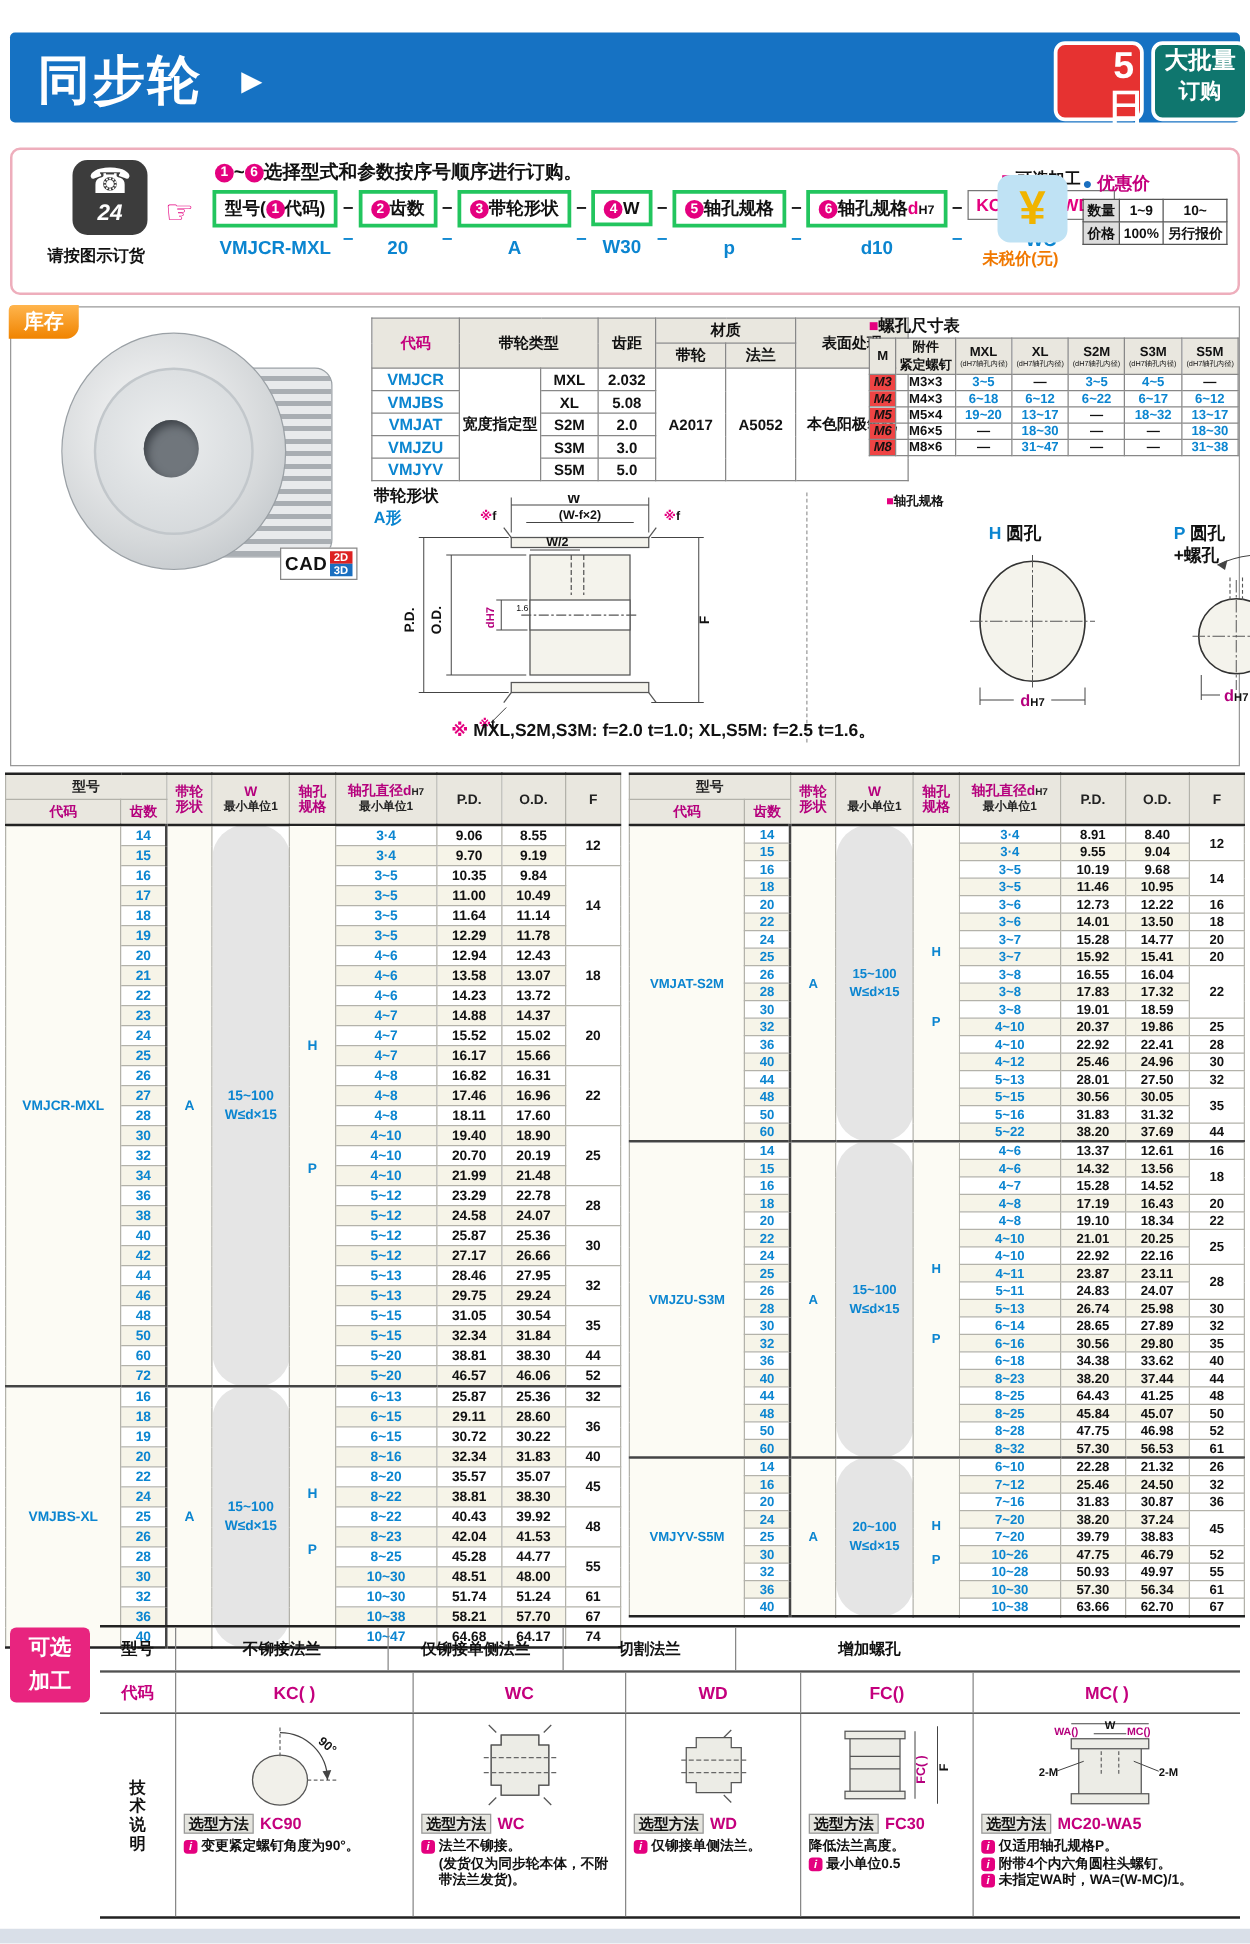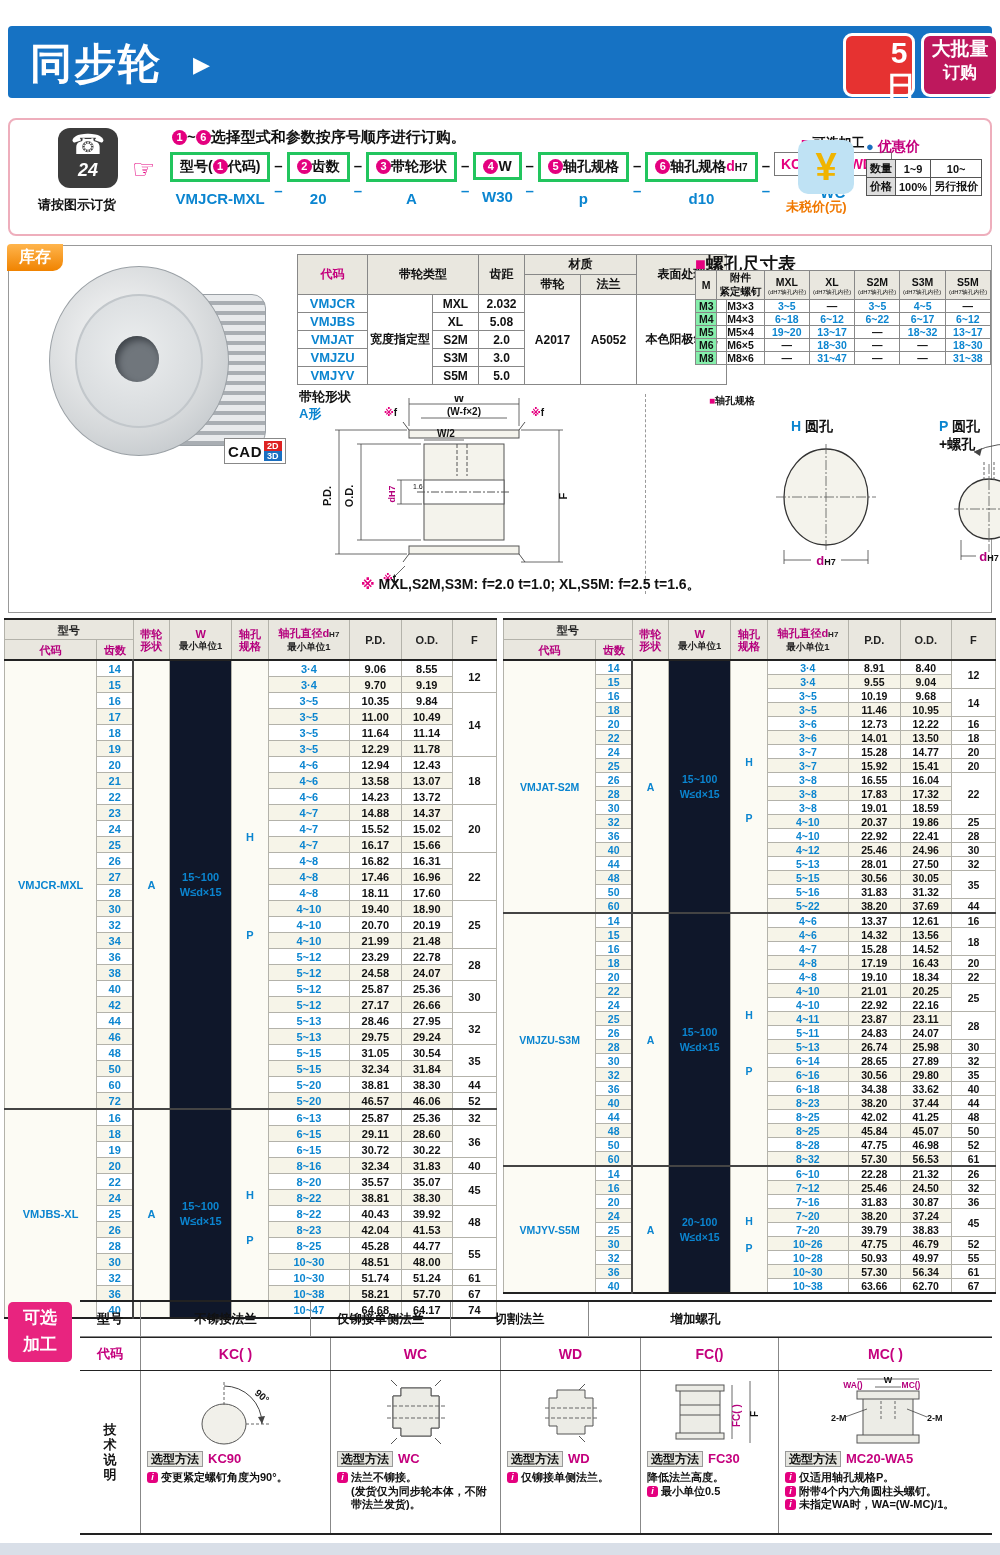--- a/index.html
+++ b/index.html
@@ -5,21 +5,21 @@
   html,body{margin:0;padding:0;background:#fff;}
   .page{position:relative;width:1000px;height:1555px;background:#fff;overflow:hidden;
         font-family:"Liberation Sans","DejaVu Sans",sans-serif;color:#111;}
   
   .hdr{position:absolute;left:8px;top:26px;width:984px;height:72px;background:#1672c3;border-radius:4px;}
   .hdr-title{position:absolute;left:22px;top:10px;color:#fff;font-size:42px;font-weight:bold;letter-spacing:2px;}
   .hdr-arrow{position:absolute;left:185px;top:26px;color:#fff;font-size:22px;font-weight:bold;}
   .hdr-sub{position:absolute;left:210px;top:18px;color:#fff;font-size:27px;font-weight:bold;letter-spacing:0px;}
   .badge{position:absolute;top:7px;height:58px;border:3px solid #fff;border-radius:9px;color:#fff;text-align:center;}
   .badge-ship{left:835px;width:66px;background:#e63231;}
-  .badge-bulk{left:913px;width:72px;background:#be185d;}
+  .badge-bulk{left:913px;width:72px;background:#0f766e;}
   .badge-ship .big{font-size:30px;font-weight:bold;line-height:34px;padding-left:40px;}
   .badge-ship .small{font-size:14px;font-weight:bold;line-height:14px;}
   .badge-bulk .l1{font-size:19px;font-weight:bold;line-height:26px;}
   .badge-bulk .l2{font-size:17px;font-weight:bold;line-height:22px;}
   
   .order{position:absolute;left:8px;top:118px;width:980px;height:114px;border:2px solid #eeaebc;border-radius:8px;background:#fff;}
   .phone{position:absolute;left:48px;top:8px;width:60px;height:60px;background:#3c3c3c;border-radius:12px;color:#fff;text-align:center;}
   .phone .glyph{font-size:28px;line-height:34px;}
   .phone .n24{font-size:18px;font-weight:bold;font-style:italic;line-height:16px;}
   .phone-cap{position:absolute;left:28px;top:76px;font-size:13px;font-weight:bold;}
@@ -65,29 +65,29 @@
   .cad .d2{background:#d22;color:#fff;font-size:9px;font-weight:bold;padding:0 3px;}
   .cad .d3{background:#1a6fc0;color:#fff;font-size:9px;font-weight:bold;padding:0 3px;}
   
   .codetbl{position:absolute;left:288px;top:8px;border-collapse:collapse;table-layout:fixed;}
   .codetbl th,.codetbl td{border:1px solid #888;font-size:12px;text-align:center;padding:1px 2px;white-space:nowrap;overflow:hidden;}
   .codetbl th{background:#e9e7df;font-weight:bold;}
   .codetbl .mag{color:#c4007d;}
   .codetbl td.code{color:#0b85d0;font-weight:bold;font-size:13px;}
   .codetbl td{font-weight:bold;}
   
-  .screw-title{position:absolute;left:686px;top:6px;font-size:18px;font-weight:bold;}
+  .screw-title{position:absolute;left:686px;top:6px;font-size:13px;font-weight:bold;}
   .screw-title .sq{color:#e4007f;}
   .screwtbl{position:absolute;left:686px;top:24px;border-collapse:collapse;table-layout:fixed;}
   .screwtbl th,.screwtbl td{border:1px solid #888;font-size:10.5px;text-align:center;padding:0 1px;white-space:nowrap;overflow:hidden;}
   .screwtbl th{background:#e9e7df;}
   .screwtbl th .sub{display:block;font-size:6.5px;font-weight:normal;transform:scale(0.9);line-height:7px;}
   .screwtbl td{font-weight:bold;}
   .screwtbl td.v{color:#0b85d0;}
-  .screwtbl td.m{background:#86efac;}
+  .screwtbl td.m{background:#ef4444;font-style:italic;}
   
   .shape-label{position:absolute;left:290px;top:142px;font-size:13px;font-weight:bold;line-height:17px;}
   .shape-label .a{color:#0b85d0;}
   .divider{position:absolute;left:636px;top:148px;height:200px;border-left:1px dashed #999;}
   .bore-title{position:absolute;left:700px;top:148px;font-size:10px;font-weight:bold;}
   .bore-title .sq{color:#e4007f;}
   .bore-h-label{position:absolute;left:782px;top:172px;font-size:14px;font-weight:bold;}
   .bore-p-label{position:absolute;left:1015px;top:172px;font-size:14px;font-weight:bold;}
   .blue{color:#0b85d0;}
   .diagnote{position:absolute;left:352px;top:330px;font-size:14px;font-weight:bold;}
@@ -106,21 +106,21 @@
   .spec thead{border-bottom:2px solid #222;}
   .tblL td{height:15px;font-size:11px;}
   .tblR td{height:13px;font-size:10.5px;}
   .spec td{font-weight:bold;}
   .c-teeth{color:#0b85d0;border-right:2px solid #444 !important;}
   .c-dia{color:#0b85d0;}
   .c-num{color:#111;}
   .c-f{color:#111;font-size:12px;}
   .c-code{color:#0b85d0;font-size:12.5px;background:#fcfbf4;}
   .c-shape{color:#0b85d0;font-size:13px;background:#fcfbf4;}
-  .c-w{color:#0b85d0;background:#0f172a;font-size:11.5px;line-height:15px;}
+  .c-w{color:#0b85d0;background:#e5e5e5;font-size:11.5px;line-height:15px;border-radius:26px;}
   .c-hp{position:relative;background:#fcfbf4;color:#0b85d0;font-size:13px;}
   .c-hp .h{position:absolute;left:0;right:0;top:38%;}
   .c-hp .p{position:absolute;left:0;right:0;top:60%;}
   .spec tbody tr:nth-child(even) .strp{background:#f6f4e8;}
   .grp-start td{border-top:2px solid #444;}
   
   .opt-tag{position:absolute;left:8px;top:1302px;width:64px;height:58px;background:#e8247f;border-radius:5px;
            color:#fff;font-size:17px;font-weight:bold;text-align:center;line-height:27px;padding-top:2px;}
   .opts{position:absolute;left:80px;top:1300px;width:912px;border-top:2px solid #222;border-bottom:2px solid #222;}
   .orow{display:flex;border-bottom:1px solid #888;}
@@ -1109,21 +1109,21 @@
           <tr>
             <td class="c-teeth strp">40</td>
             <td class="c-dia strp">8~23</td>
             <td class="c-num strp">38.20</td>
             <td class="c-num strp">37.44</td>
             <td class="c-f" rowspan="1">44</td>
           </tr>
           <tr>
             <td class="c-teeth strp">44</td>
             <td class="c-dia strp">8~25</td>
-            <td class="c-num strp">42.02</td>
+            <td class="c-num strp">64.43</td>
             <td class="c-num strp">41.25</td>
             <td class="c-f" rowspan="1">48</td>
           </tr>
           <tr>
             <td class="c-teeth strp">48</td>
             <td class="c-dia strp">8~25</td>
             <td class="c-num strp">45.84</td>
             <td class="c-num strp">45.07</td>
             <td class="c-f" rowspan="1">50</td>
           </tr>

